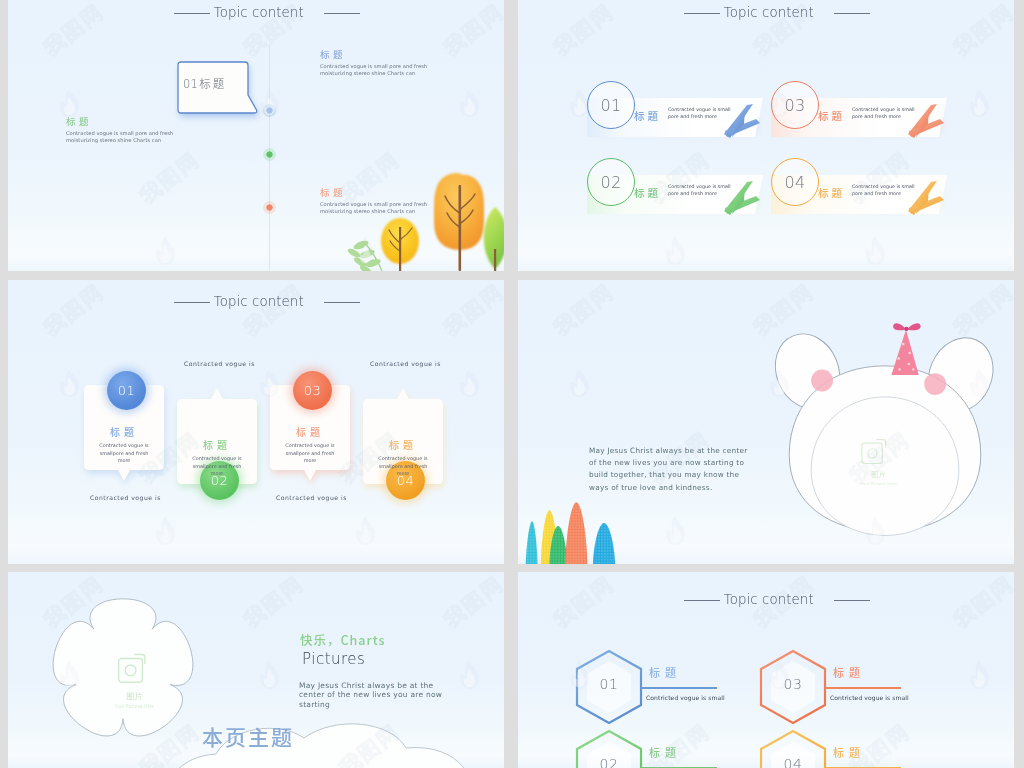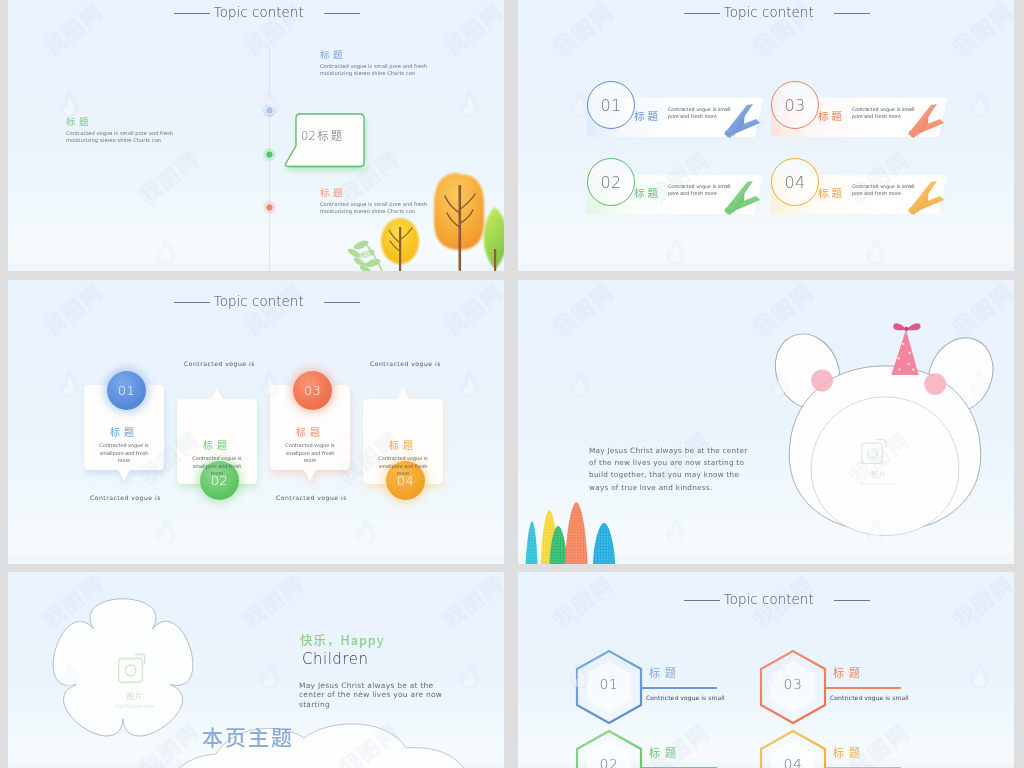--- a/index.html
+++ b/index.html
@@ -88,33 +88,33 @@
 
     <div class="tline" style="left:166px;top:13px;width:36px;"></div>
     <div class="stitle" style="top:5px;"><span>Topic content</span></div>
     <div class="tline" style="left:316px;top:13px;width:36px;"></div>
 
     <div style="position:absolute;left:261px;top:44px;width:1px;height:228px;background:#dfe5ea;"></div>
     <div class="tldot b" style="left:255px;top:103.5px;"></div>
     <div class="tldot g" style="left:255px;top:147.5px;"></div>
     <div class="tldot o" style="left:255px;top:200.5px;"></div>
 
-
-    <div class="s1bub" style="left:270px;top:107px;">
-      <svg width="96" height="70" viewBox="0 0 96 70">
-        <defs>
-            <filter id="f2b" x="-45%" y="-45%" width="195%" height="200%">
+    <div class="s1bub" style="left:164px;top:56px;">
+      <svg width="96" height="68" viewBox="0 0 96 68">
+        <defs>
+            <filter id="f1b" x="-45%" y="-45%" width="195%" height="200%">
           <feGaussianBlur stdDeviation="3"></feGaussianBlur>
             </filter>
           </defs>
-        <path d="M86 11 Q86 7 82 7 L22 7 Q18 7 18 11 L18 39 L7.5 57 Q6.5 59.5 10 59.5 L82 59.5 Q86 59.5 86 55.5 Z" fill="#8ade94" filter="url(#f2b)" opacity=".6" transform="translate(1.5,4)"></path>
-        <path d="M86 11 Q86 7 82 7 L22 7 Q18 7 18 11 L18 39 L7.5 57 Q6.5 59.5 10 59.5 L82 59.5 Q86 59.5 86 55.5 Z" fill="#fdfdfb" stroke="#5cb869" stroke-width="1.3" stroke-linejoin="round"></path>
-      </svg>
-      <div class="s1lab" style="color:#6a727d;left:23px;top:20px;"><span>02</span><span class="cjk">标题</span></div>
-    </div>
+        <path d="M6 9 Q6 6 9 6 L73 6 Q76 6 76 9 L76 39 L84.5 54 Q85.5 57 82.5 57 L9 57 Q6 57 6 54 Z" fill="#86aae6" filter="url(#f1b)" opacity=".6" transform="translate(1.5,4)"></path>
+        <path d="M6 9 Q6 6 9 6 L73 6 Q76 6 76 9 L76 39 L84.5 54 Q85.5 57 82.5 57 L9 57 Q6 57 6 54 Z" fill="#fdfdfb" stroke="#5c87cd" stroke-width="1.3" stroke-linejoin="round"></path>
+      </svg>
+      <div class="s1lab" style="color:#6a727d;left:11px;top:19px;"><span>01</span><span class="cjk">标题</span></div>
+    </div>
+
 
 
     <div style="position:absolute;left:312px;top:48px;width:124px;">
       <div class="s1hd cjk" style="color:#93afdd;">标题</div>
       <div class="s1body" style="color:#6b7380;">Contracted vogue is small pore and fresh moisturizing stereo shine Charts can</div>
     </div>
 
     <div style="position:absolute;left:58px;top:115px;width:124px;">
       <div class="s1hd cjk" style="color:#93cf97;">标题</div>
       <div class="s1body" style="color:#6b7380;">Contracted vogue is small pore and fresh moisturizing stereo shine Charts can</div>
@@ -644,22 +644,22 @@
       <path d="M81.4 57.9 C55.0 15.4 169.0 15.4 142.6 57.9 C174.8 19.6 210.0 128.1 161.5 116.1 C207.8 134.9 115.6 201.9 112.0 152.0 C108.4 201.9 16.2 134.9 62.5 116.1 C14.0 128.1 49.2 19.6 81.4 57.9 Z" fill="#fdfefe" stroke="#aab6c0" stroke-width="0.95"></path>
       <g opacity=".34" transform="translate(17,19) scale(0.83)">
         <path d="M113 84 h22 a4 4 0 0 1 4 4 v22 a4 4 0 0 1 -4 4 h-22 a4 4 0 0 1 -4 -4 v-22 a4 4 0 0 1 4 -4 z" fill="none" stroke="#7fc473" stroke-width="1.7"></path>
         <circle cx="124" cy="99" r="6.8" fill="none" stroke="#7fc473" stroke-width="1.7"></circle>
         <path d="M129 79 h10 a3 3 0 0 1 3 3 v9" fill="none" stroke="#7fc473" stroke-width="1.7"></path>
       </g>
       <text x="124" y="131" text-anchor="middle" font-size="8.5" fill="#7fc473" opacity=".45">图片</text>
       <text x="124" y="141" text-anchor="middle" font-size="5" fill="#7fc473" opacity=".3">Your Pictures Here</text>
     </svg>
 
-    <div class="s5h1 cjk">快乐，Happy</div>
-    <div class="s5h2">Children</div>
+    <div class="s5h1 cjk">快乐，Charts</div>
+    <div class="s5h2">Pictures</div>
     <div class="s5body">May Jesus Christ always be at the center of the new lives you are now starting</div>
     <div class="s5ov cjk">本页主题</div>
   <div class="wm" style="left: 0px; top: 0px; width: 496px; height: 196px; overflow: hidden;">
         <span class="wmtxt" style="left:30px;top:40px;transform:rotate(-38deg);">我图网</span>
         <span class="wmtxt" style="left:230px;top:40px;transform:rotate(-38deg);">我图网</span>
         <span class="wmtxt" style="left:430px;top:40px;transform:rotate(-38deg);">我图网</span>
         <span class="wmtxt" style="left:126px;top:188px;transform:rotate(-38deg);">我图网</span>
         <span class="wmtxt" style="left:326px;top:188px;transform:rotate(-38deg);">我图网</span>
         <span style="position:absolute;left:48px;top:88px;">
           <svg class="wmflame" width="26" height="30" viewBox="0 0 26 30">

